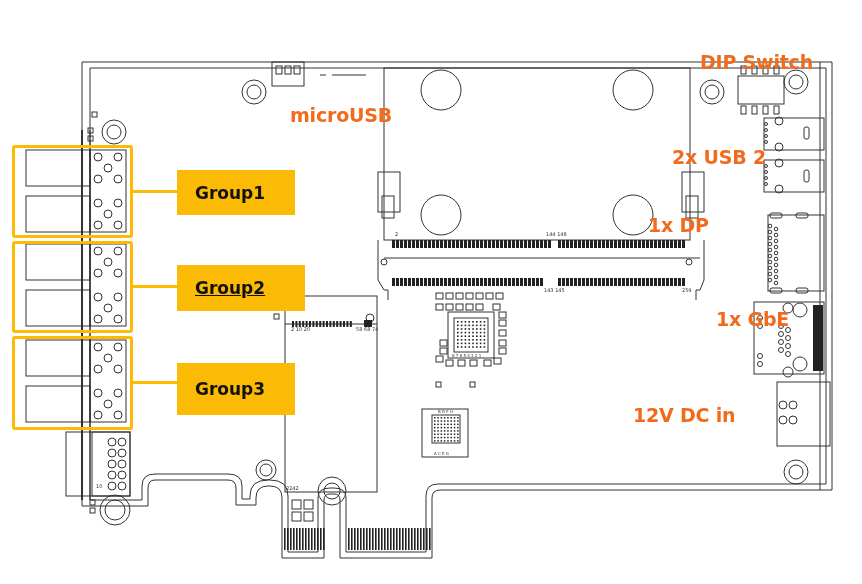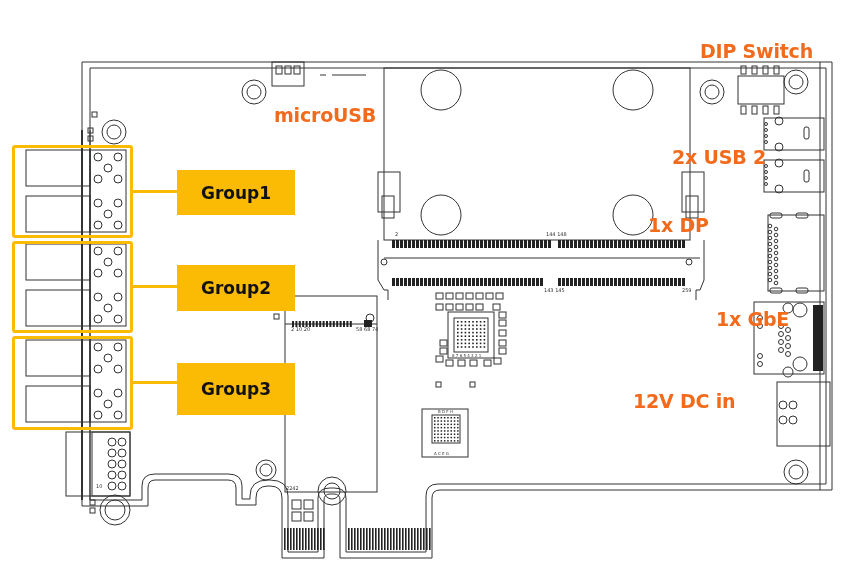--- a/index.html
+++ b/index.html
@@ -22,21 +22,21 @@
   }
   .group-label {
     position: absolute;
     background: #fbbb04;
     color: #111111;
     font-family: "DejaVu Sans", sans-serif;
     font-weight: bold;
     font-size: 17px;
     display: flex;
     align-items: center;
-    padding-left: 24px;
+    padding-left: 18px;
     box-sizing: border-box;
   }
   .group-line {
     position: absolute;
     height: 3px;
     background: #fbbb04;
   }
 </style>
 </head>
 <body>
@@ -617,30 +617,30 @@
     <text x="291" y="331">2  10  20</text>
     <text x="356" y="331">58  68 74</text>
     <text x="286" y="490">2242</text>
     <text x="96" y="488">10</text>
     <text x="452" y="357" font-size="4">8 7 6 5 4 3 2 1</text>
     <text x="438" y="413" font-size="4">B D F H</text>
     <text x="434" y="455" font-size="4">A C E G</text>
   </g>
 </svg>
 
-<div class="callout" style="left:700px; top:40px;">DIP Switch</div>
-<div class="callout" style="left:274px; top:104px;">microUSB</div>
+<div class="callout" style="left:700px; top:51px;">DIP Switch</div>
+<div class="callout" style="left:290px; top:104px;">microUSB</div>
 <div class="callout" style="left:648px; top:146px;margin-left:24px;">2x USB 2</div>
 <div class="callout" style="left:648px; top:214px;">1x DP</div>
 <div class="callout" style="left:668px; top:308px;margin-left:48px;">1x GbE</div>
-<div class="callout" style="left:633px; top:390px;text-align:right;">12V DC in</div>
+<div class="callout" style="left:633px; top:404px;text-align:right;">12V DC in</div>
 
 <div class="group-box" style="left:12px; top:145px; width:121px; height:93px;"></div>
 <div class="group-line" style="left:133px; top:190px; width:45px;"></div>
 <div class="group-label" style="left:177px; top:170px; width:118px; height:45px;">Group1</div>
 
 <div class="group-box" style="left:12px; top:241px; width:121px; height:92px;"></div>
 <div class="group-line" style="left:133px; top:285px; width:45px;"></div>
-<div class="group-label" style="left:177px; top:265px; width:118px; height:46px;">Group2</div>
+<div class="group-label" style="left:177px; top:265px; width:128px; height:46px;text-decoration:underline;">Group2</div>
 
 <div class="group-box" style="left:12px; top:336px; width:121px; height:94px;"></div>
 <div class="group-line" style="left:133px; top:381px; width:45px;"></div>
 <div class="group-label" style="left:177px; top:363px; width:118px; height:52px;">Group3</div>
 
 </body></html>

